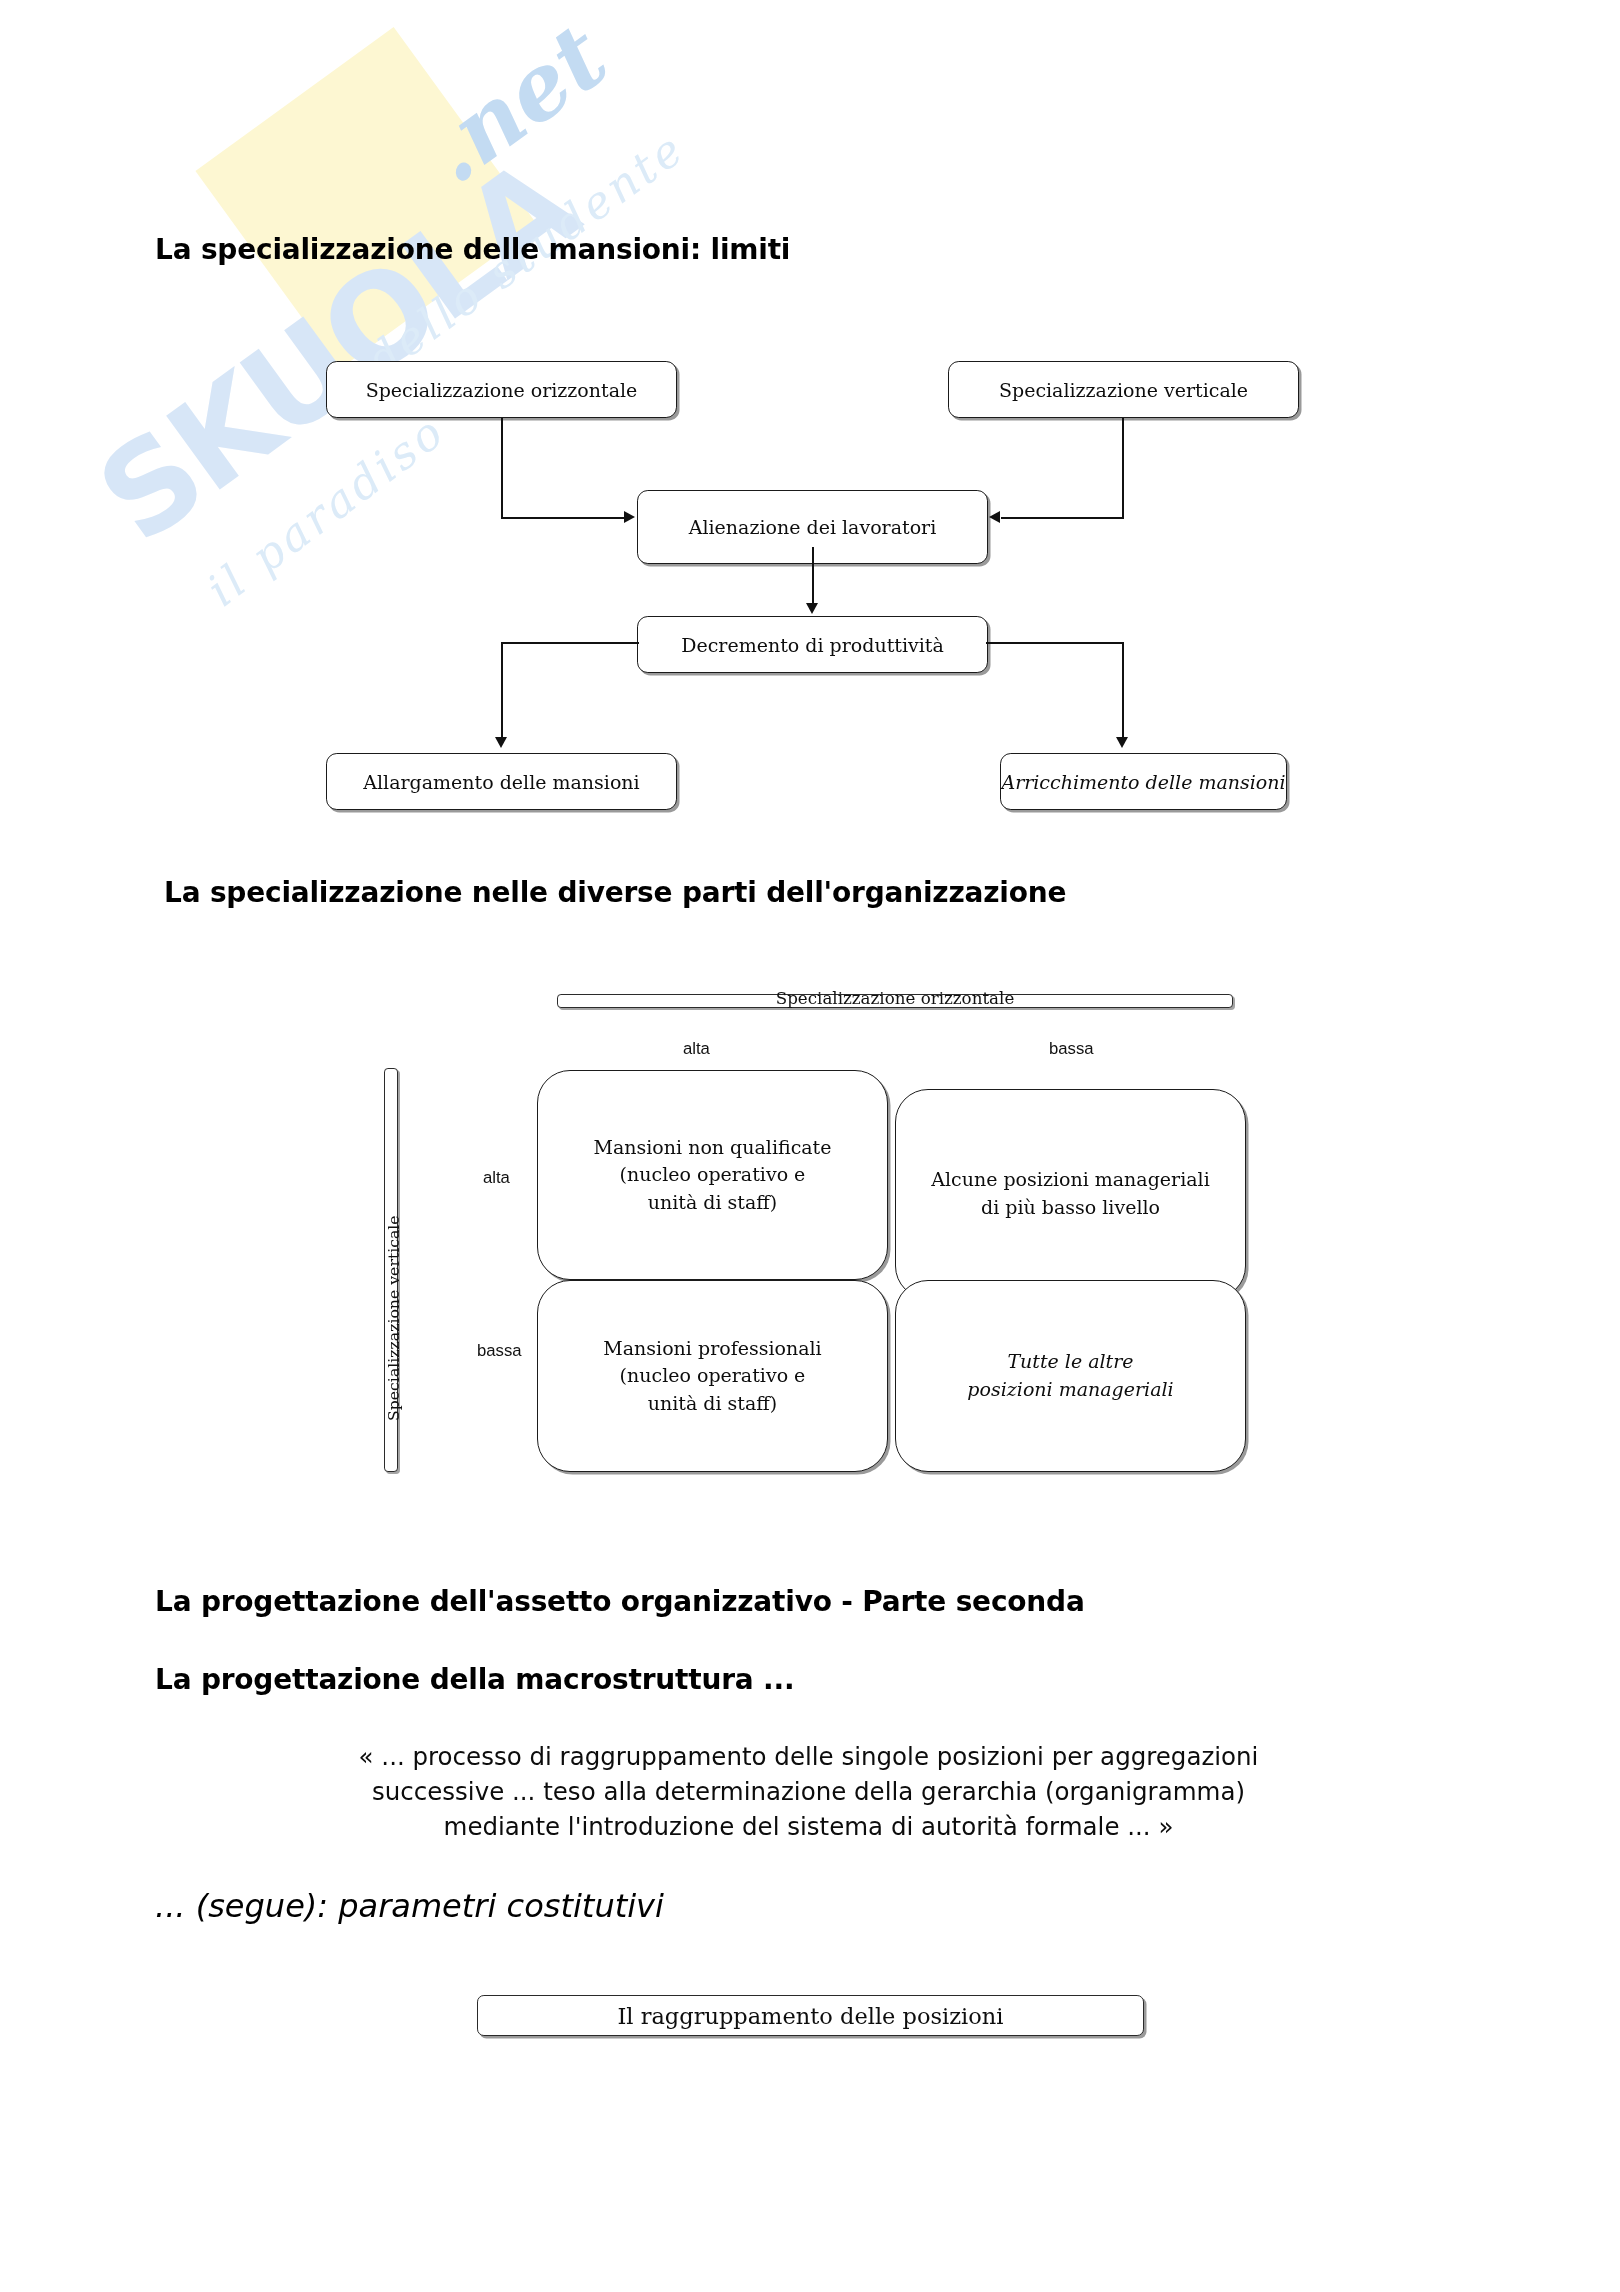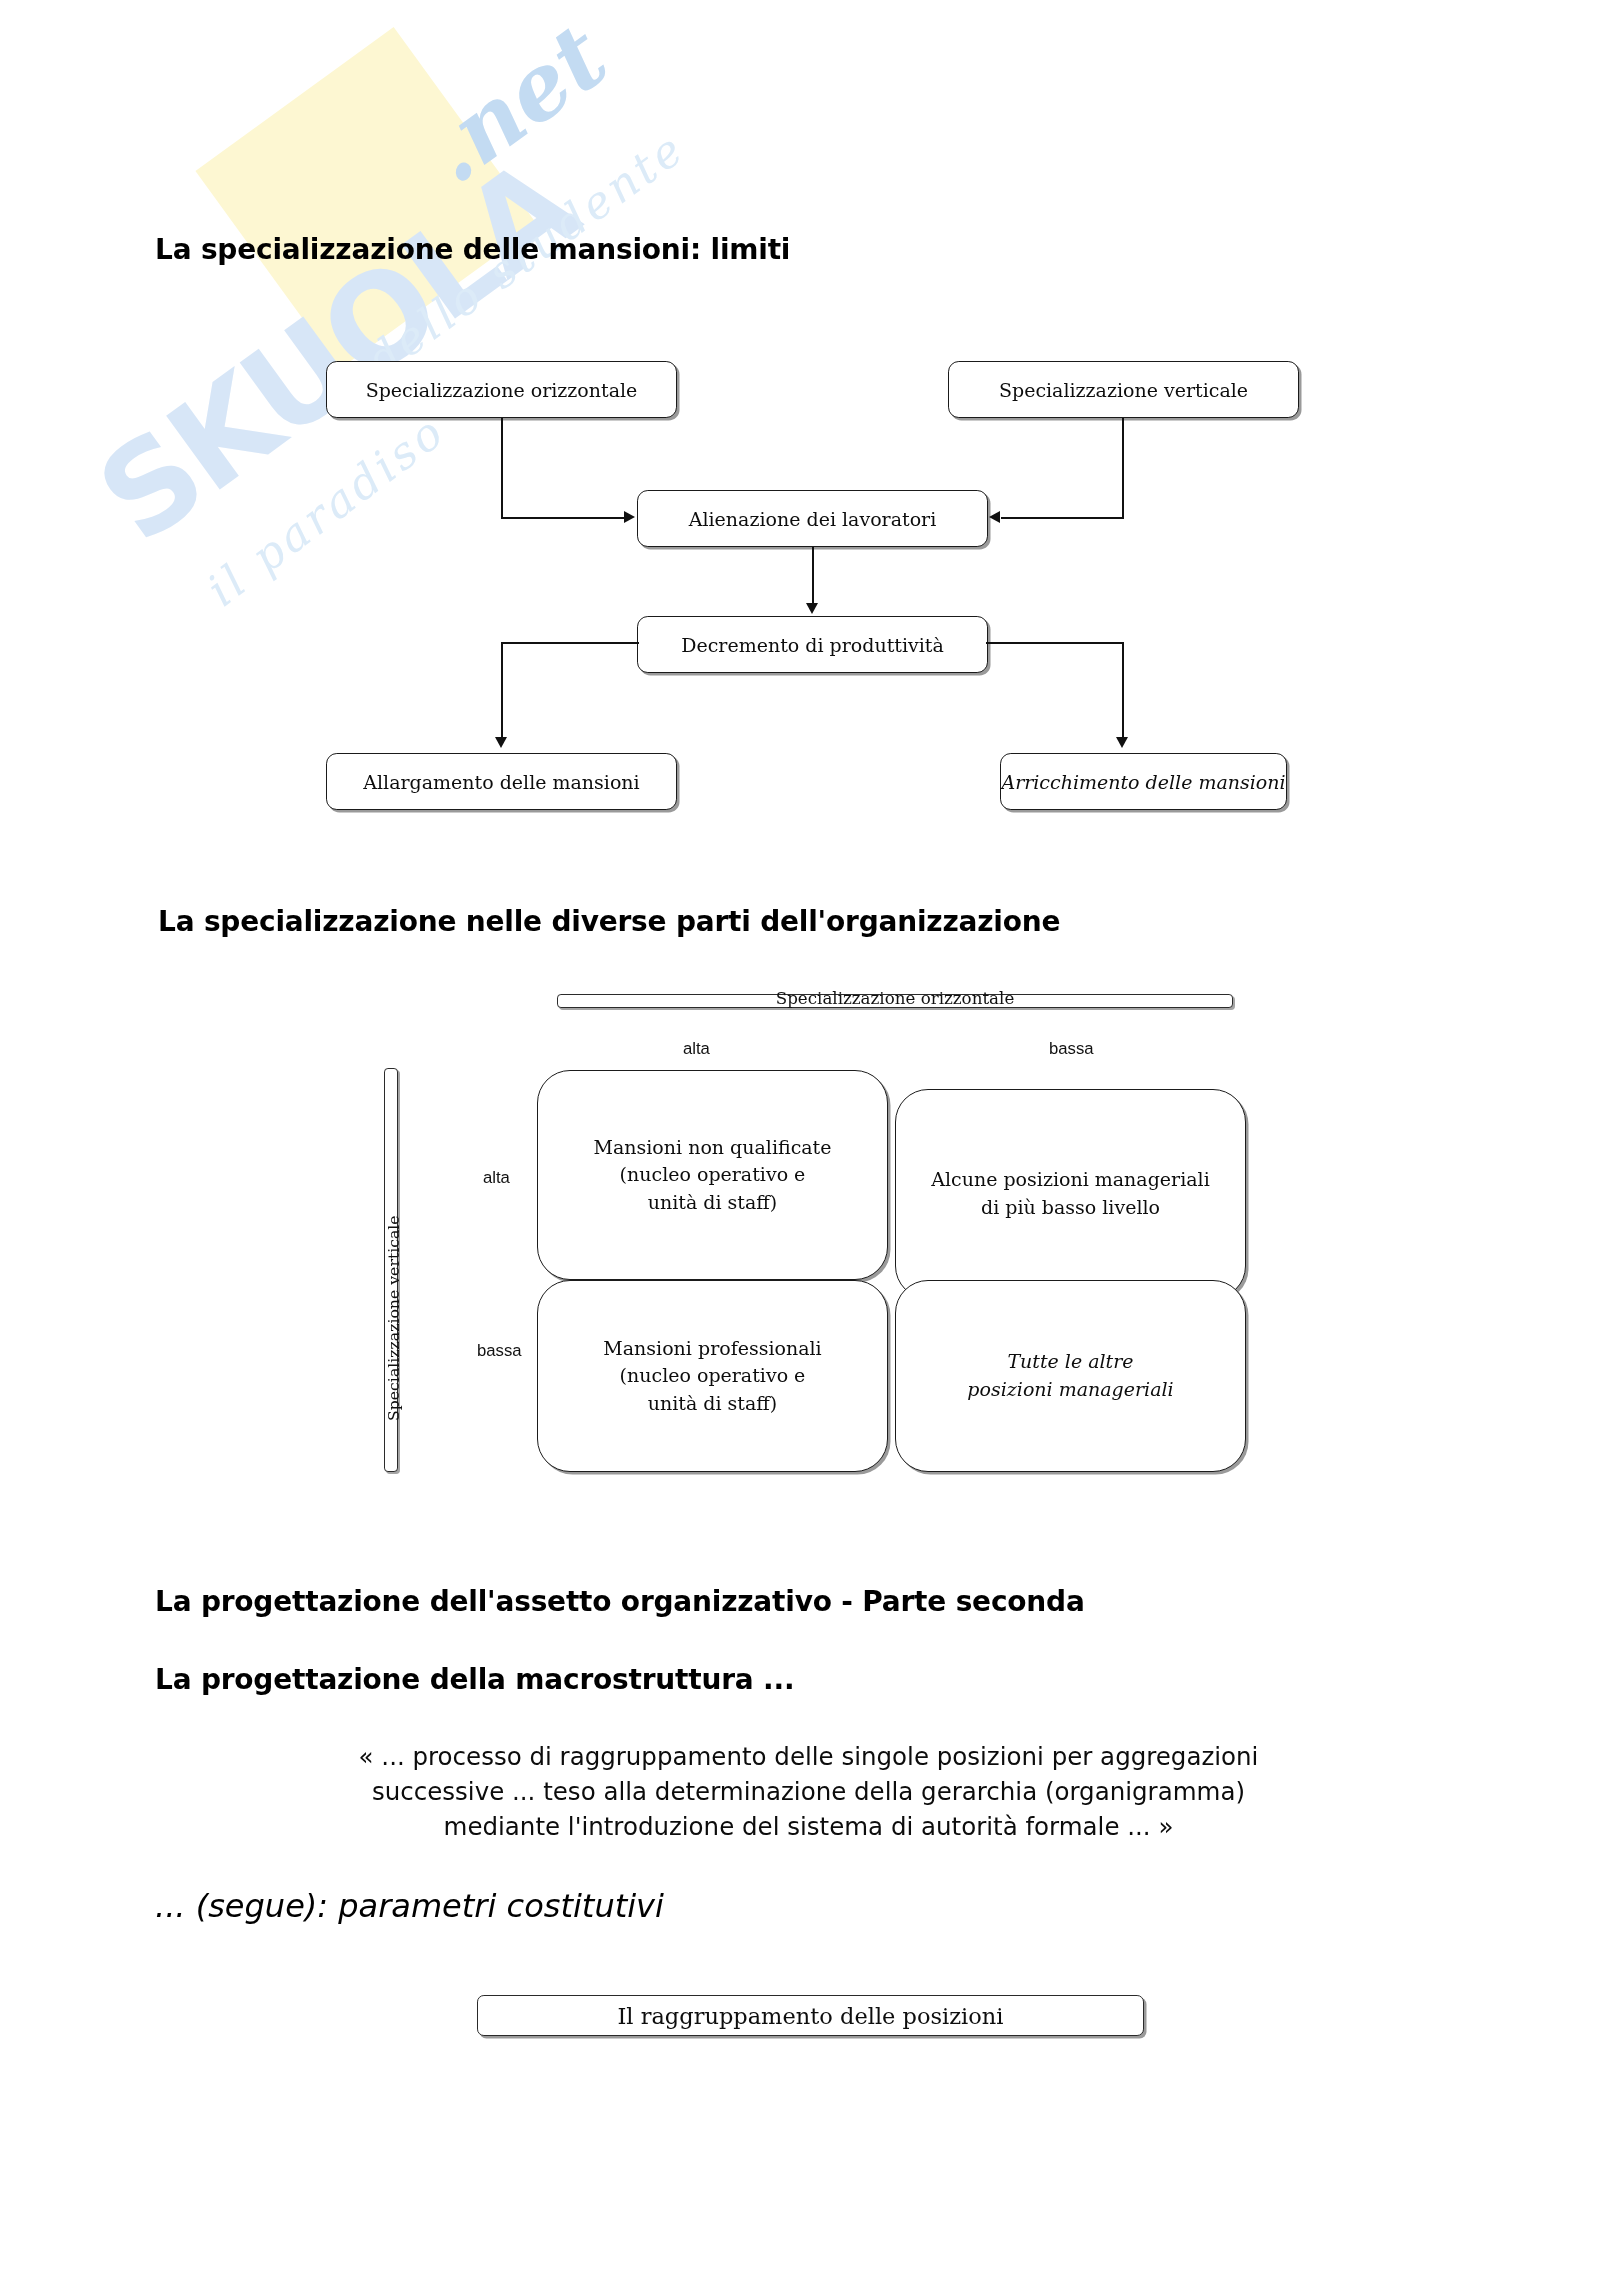--- a/index.html
+++ b/index.html
@@ -259,21 +259,21 @@
   <div class="content">
 
     <div class="heading" style="left:155px; top:233px;">La specializzazione delle mansioni: limiti</div>
 
     <div>
 
       <div class="fbox" style="left:326px; top:361px; width:351px; height:57px;">Specializzazione orizzontale</div>
 
       <div class="fbox" style="left:948px; top:361px; width:351px; height:57px;">Specializzazione verticale</div>
 
-      <div class="fbox" style="left:637px; top:490px; width:351px; height:57px;text-align:center;">Alienazione dei lavoratori</div>
+      <div class="fbox" style="left:637px; top:490px; width:351px; height:74px;text-align:center;">Alienazione dei lavoratori</div>
 
       <div class="fbox" style="left:637px; top:616px; width:351px; height:57px;">Decremento di produttività</div>
 
       <div class="fbox" style="left:326px; top:753px; width:351px; height:57px;text-align:right;">Allargamento delle mansioni</div>
 
       <div class="fbox" style="left:1000px; top:753px; width:287px; height:57px;font-style:italic;">Arricchimento delle mansioni</div>
 
       <div class="ln ln-v" style="left:501px; top:418px; height:101px;"></div>
       <div class="ln ln-h" style="left:501px; top:517px; width:124px;"></div>
       <div class="arrow-r" style="left:624px; top:511px;"></div>
@@ -287,21 +287,21 @@
 
       <div class="ln ln-h" style="left:501px; top:642px; width:138px;"></div>
       <div class="ln ln-v" style="left:501px; top:642px; height:98px;"></div>
       <div class="arrow-d" style="left:495px; top:737px;"></div>
 
       <div class="ln ln-h" style="left:986px; top:642px; width:138px;"></div>
       <div class="ln ln-v" style="left:1122px; top:642px; height:98px;"></div>
       <div class="arrow-d" style="left:1116px; top:737px;"></div>
     </div>
 
-    <div class="heading" style="left:158px; top:876px;margin-top:29px;">La specializzazione nelle diverse parti dell'organizzazione</div>
+    <div class="heading" style="left:164px; top:876px;">La specializzazione nelle diverse parti dell'organizzazione</div>
 
     <div>
 
       <div class="axis-bar-h" style="left:557px; top:994px; width:676px; height:13.7px;"></div>
       <div class="axis-label-h" style="left:557px; top:988px; width:676px;">Specializzazione orizzontale</div>
 
       <div class="axis-bar-v" style="left:384px; top:1068px; width:13.7px; height:404px;"></div>
       <div class="axis-label-v" style="left:384px; top:1421px;">Specializzazione verticale</div>
 
       <div class="tick" style="left:683px; top:1039px;">alta</div>

